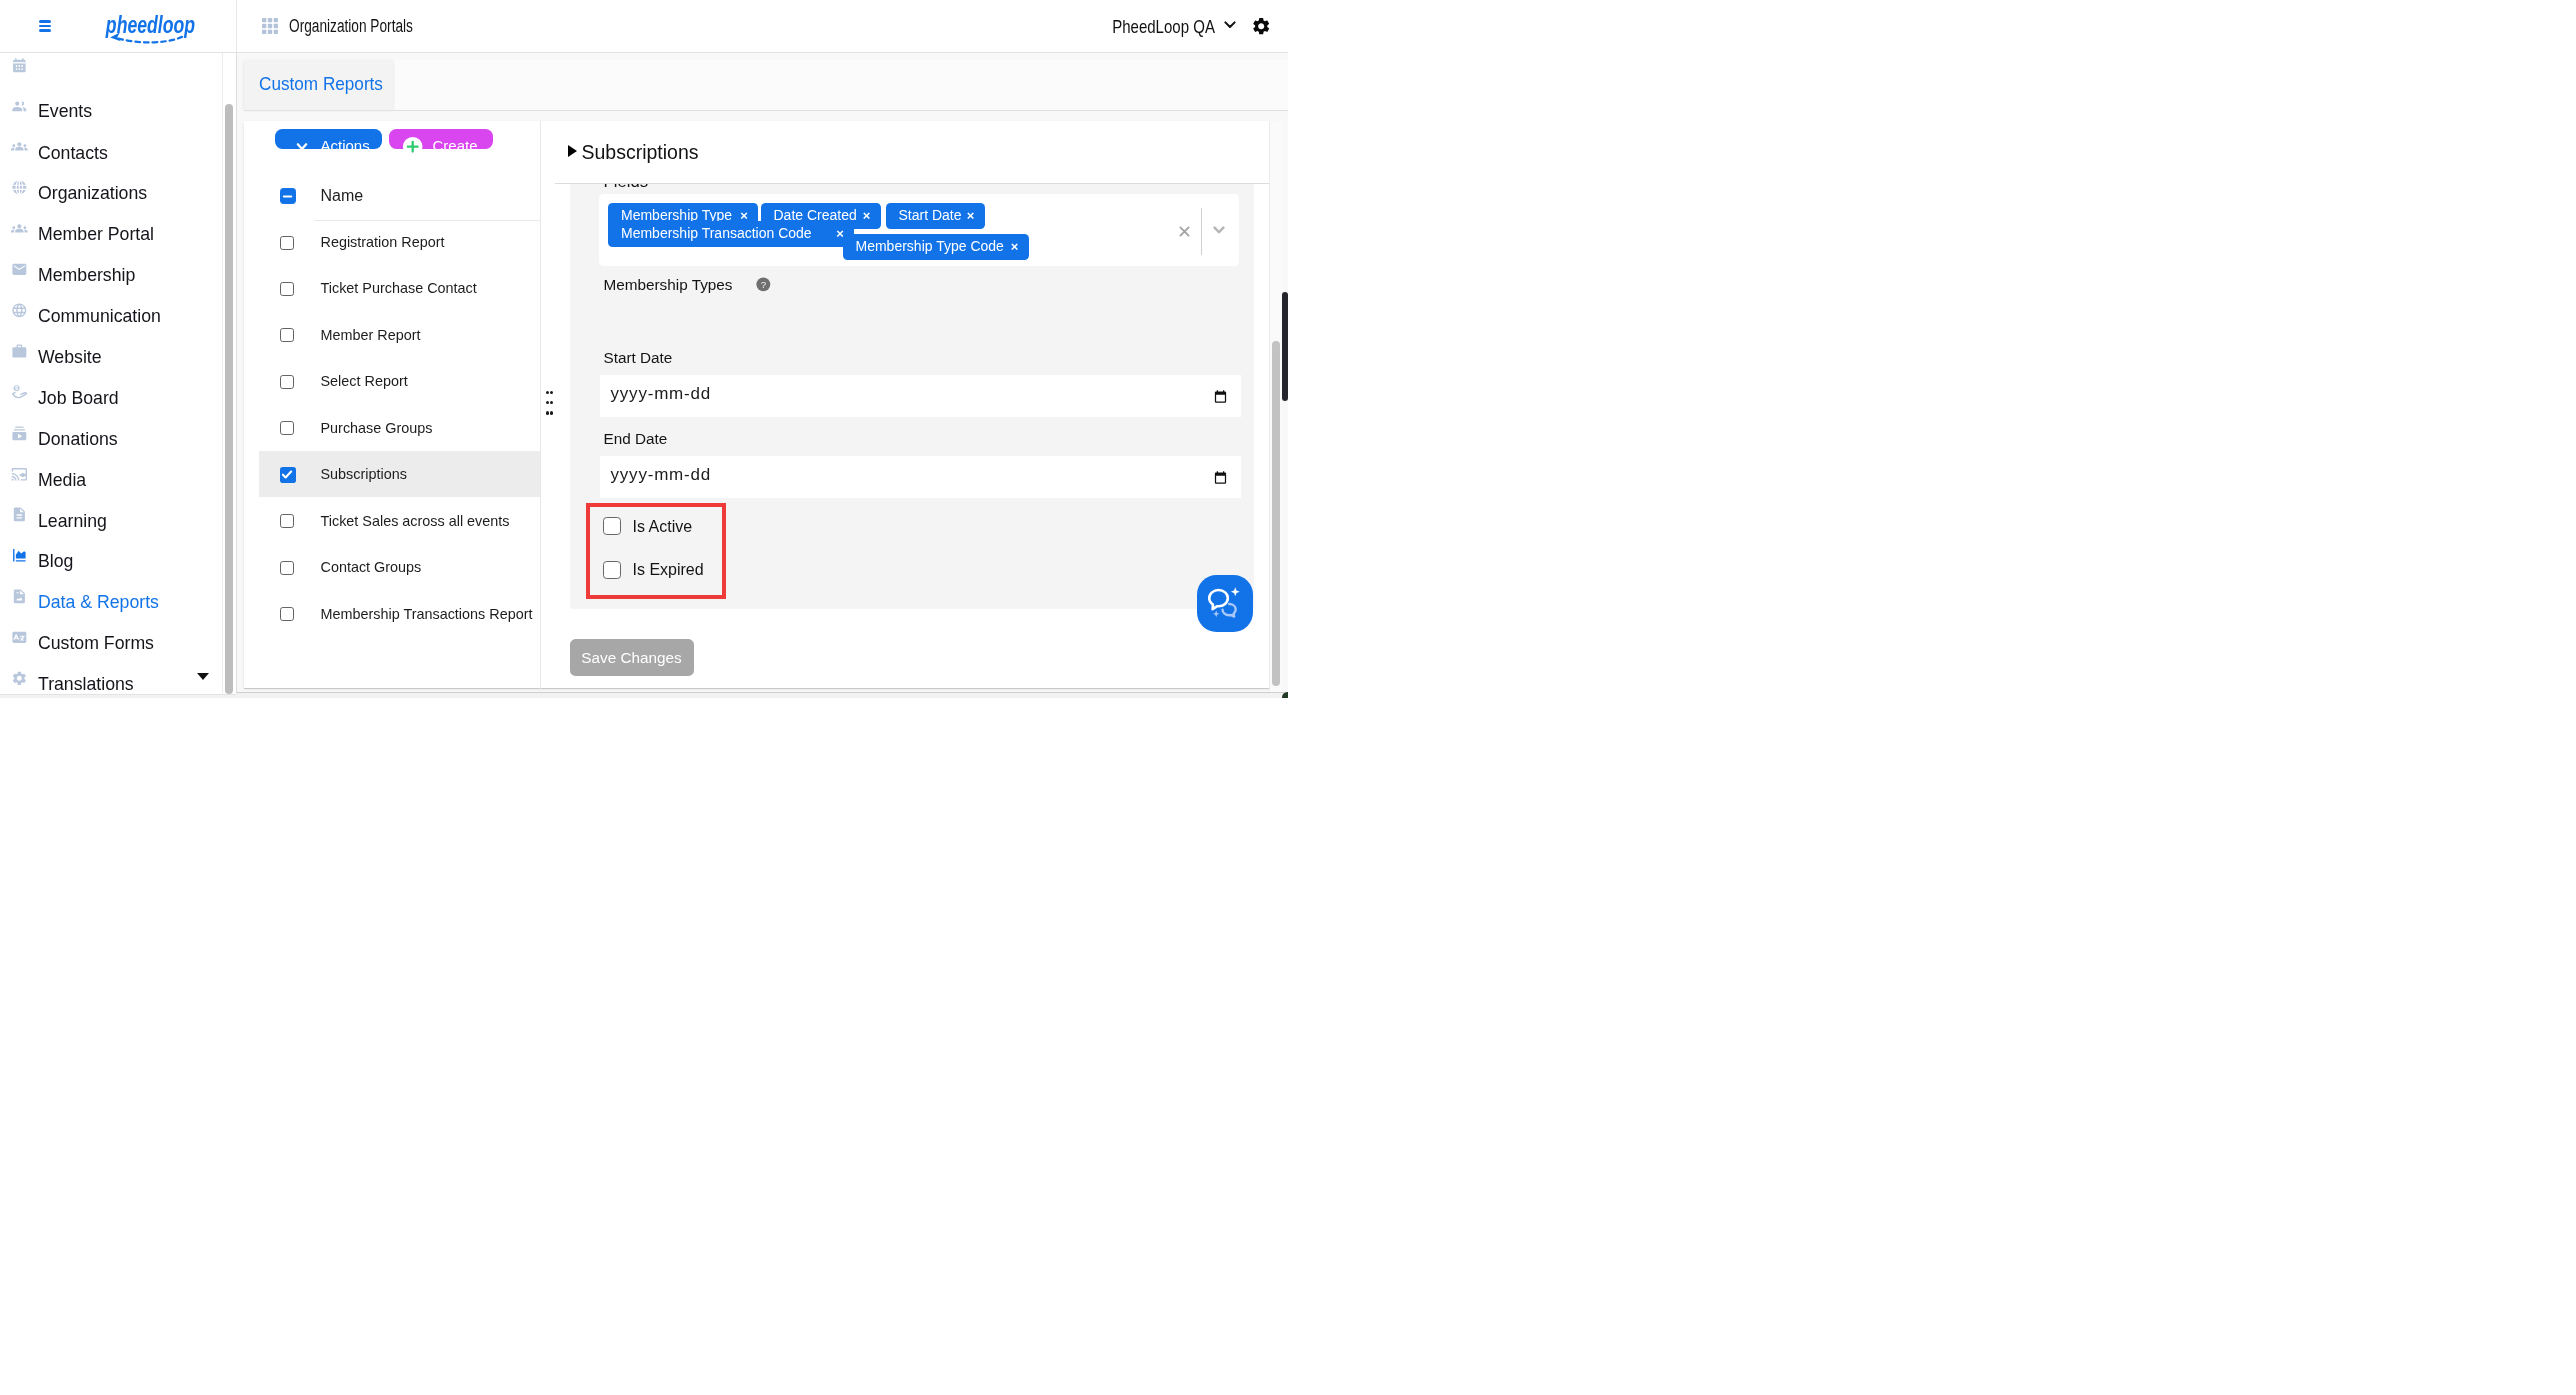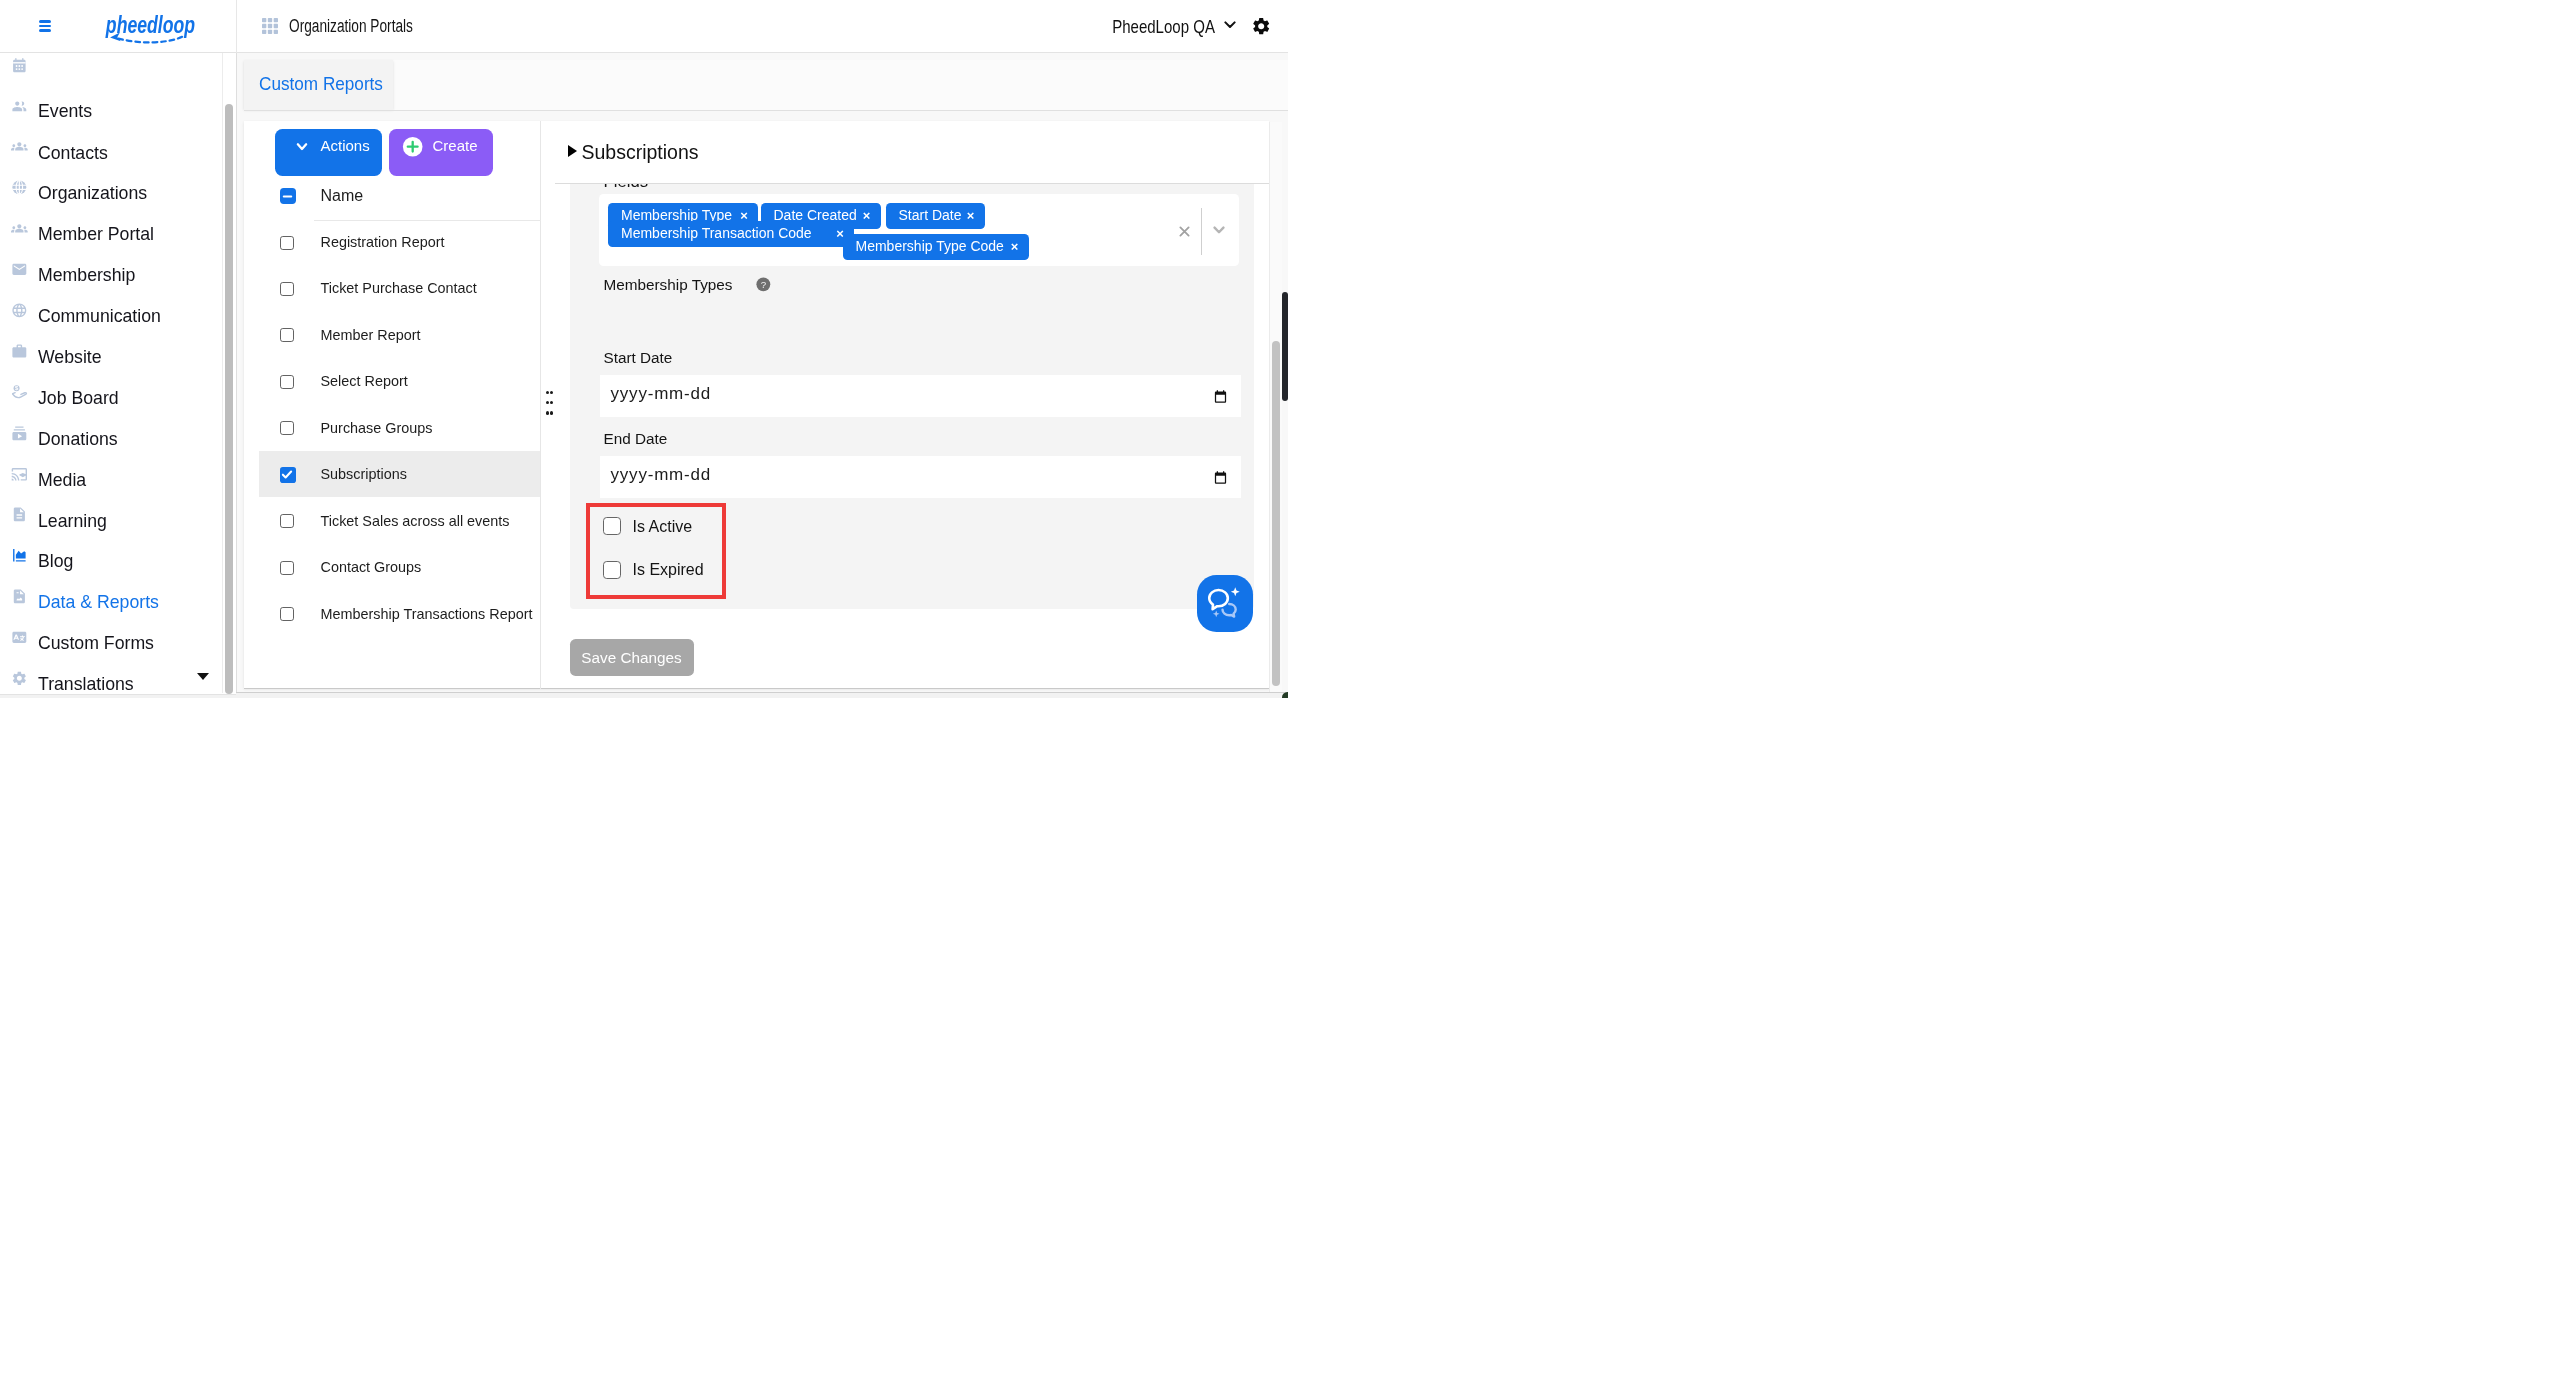--- a/index.html
+++ b/index.html
@@ -33,23 +33,23 @@
   #tabbar-right { position:absolute; left:156px; top:7.4px; width:895px; height:50px; background:#fbfbfb; }
   #tab { position:absolute; left:7.4px; top:7.4px; width:149px; height:50px; background:#f3f3f3; box-shadow:0 0.9px 2.8px rgba(0,0,0,0.12); }
   #tab span { position:absolute; left:15px; top:14px; font-size:17.7px; color:#1273e8; white-space:nowrap; transform:scaleX(0.97); transform-origin:left center; }
   #tabline { position:absolute; left:7.4px; top:57px; width:1044px; height:0.9px; background:#e0e0e0; }
 
   
   #panel { position:absolute; left:6.5px; top:68px; width:1025px; height:568px; background:#fff; border-bottom:0.9px solid #c9c9c9; box-shadow:0 0.9px 2.8px rgba(0,0,0,0.10); }
 
   
   #listcol { position:absolute; left:0; top:0; width:297px; height:568px; border-right:0.9px solid #e6e6e6; }
-  .btn { position:absolute; top:7.8px; height:47px; border-radius:7.4px; color:#fff; font-size:15px; }
+  .btn { position:absolute; top:7.8px; height:20px; border-radius:7.4px; color:#fff; font-size:15px; }
   #btn-actions { left:31px; width:107px; background:#1273e8; }
-  #btn-create { left:145px; width:104px; background:#8b5cf6; }
+  #btn-create { left:145px; width:104px; background:#d946ef; }
   .cbx { position:absolute; left:36px; width:14.4px; height:14.4px; border:1.7px solid #636363; border-radius:2.8px; background:#fff; }
   .cbx-blue { border:none; background:#1273e8; }
   .rowlbl { position:absolute; left:77px; font-size:14.4px; color:#1d1d1d; white-space:nowrap; }
   #namerow-line { position:absolute; left:70px; top:99px; width:227px; height:0.9px; background:#e8e8e8; }
   #subs-highlight { position:absolute; left:15.3px; top:330px; width:281px; height:46px; background:#ececec; }
 
   
   #rightcol { position:absolute; left:298px; top:0; width:728px; height:568px; }
   #subs-head-tri { position:absolute; left:26px; top:24px; width:0; height:0; border-top:6.5px solid transparent; border-bottom:6.5px solid transparent; border-left:9.3px solid #000; }
   #subs-head { position:absolute; left:40px; top:19.5px; font-size:19.5px; color:#121212; }

